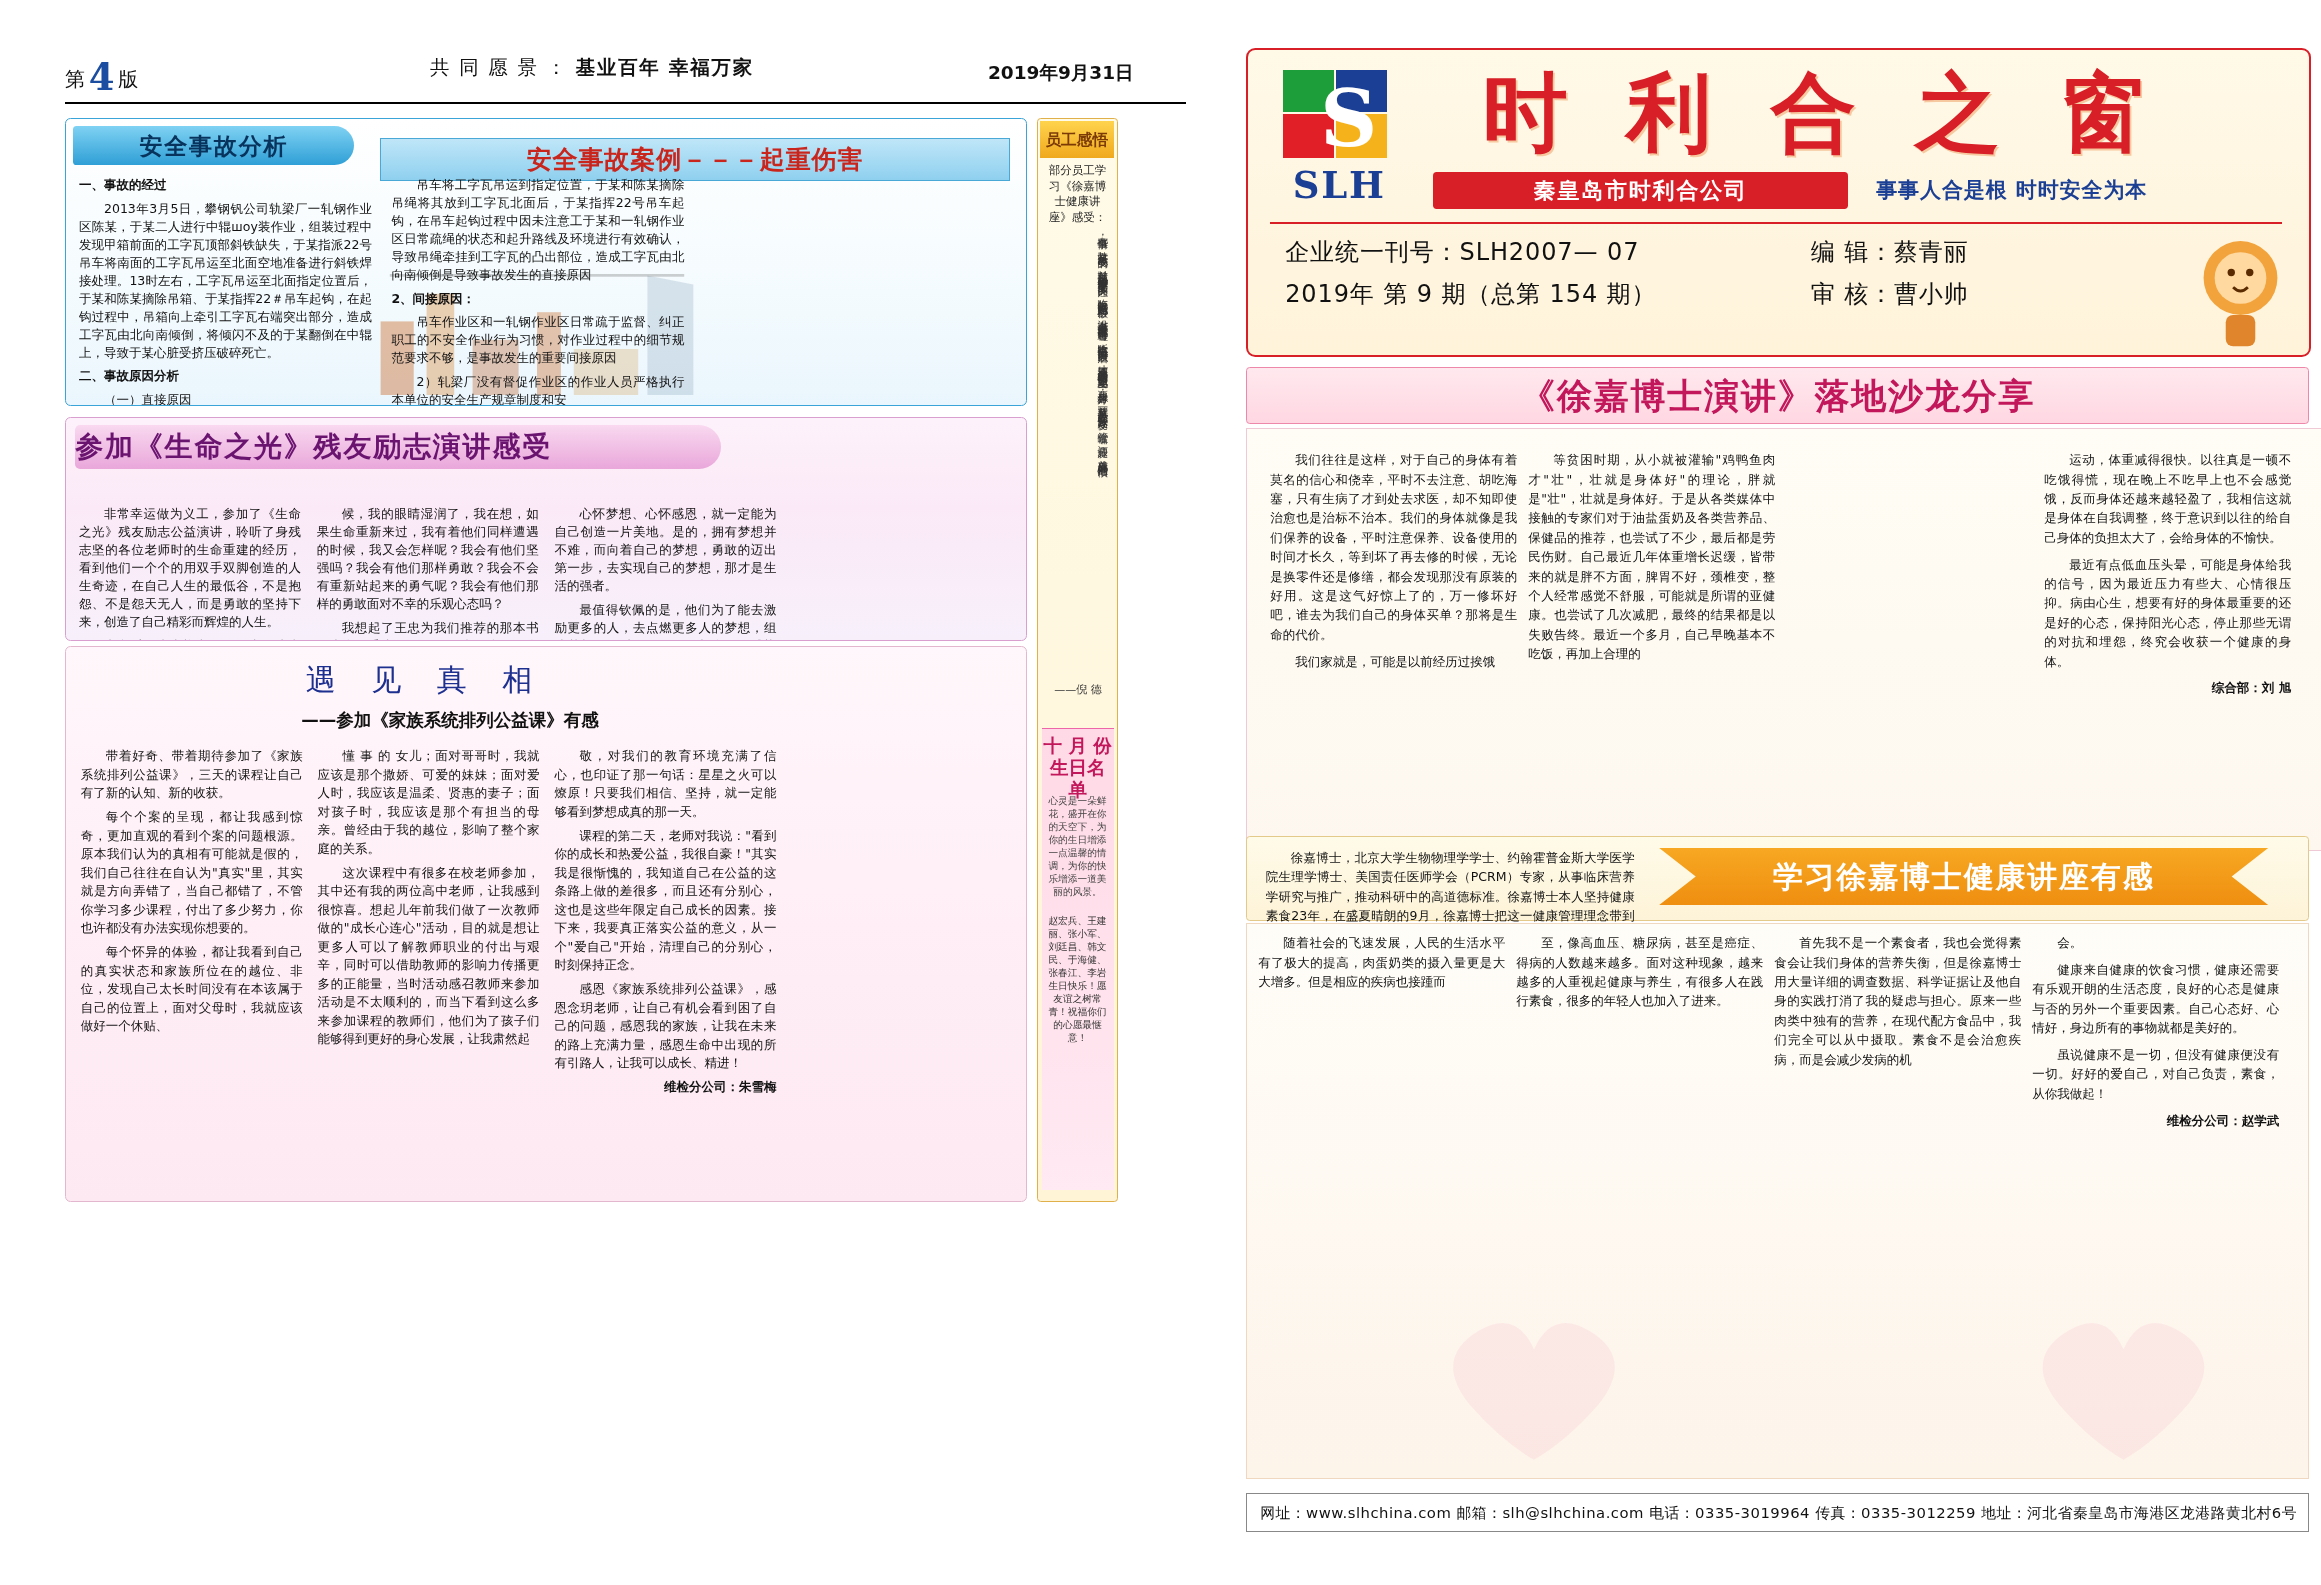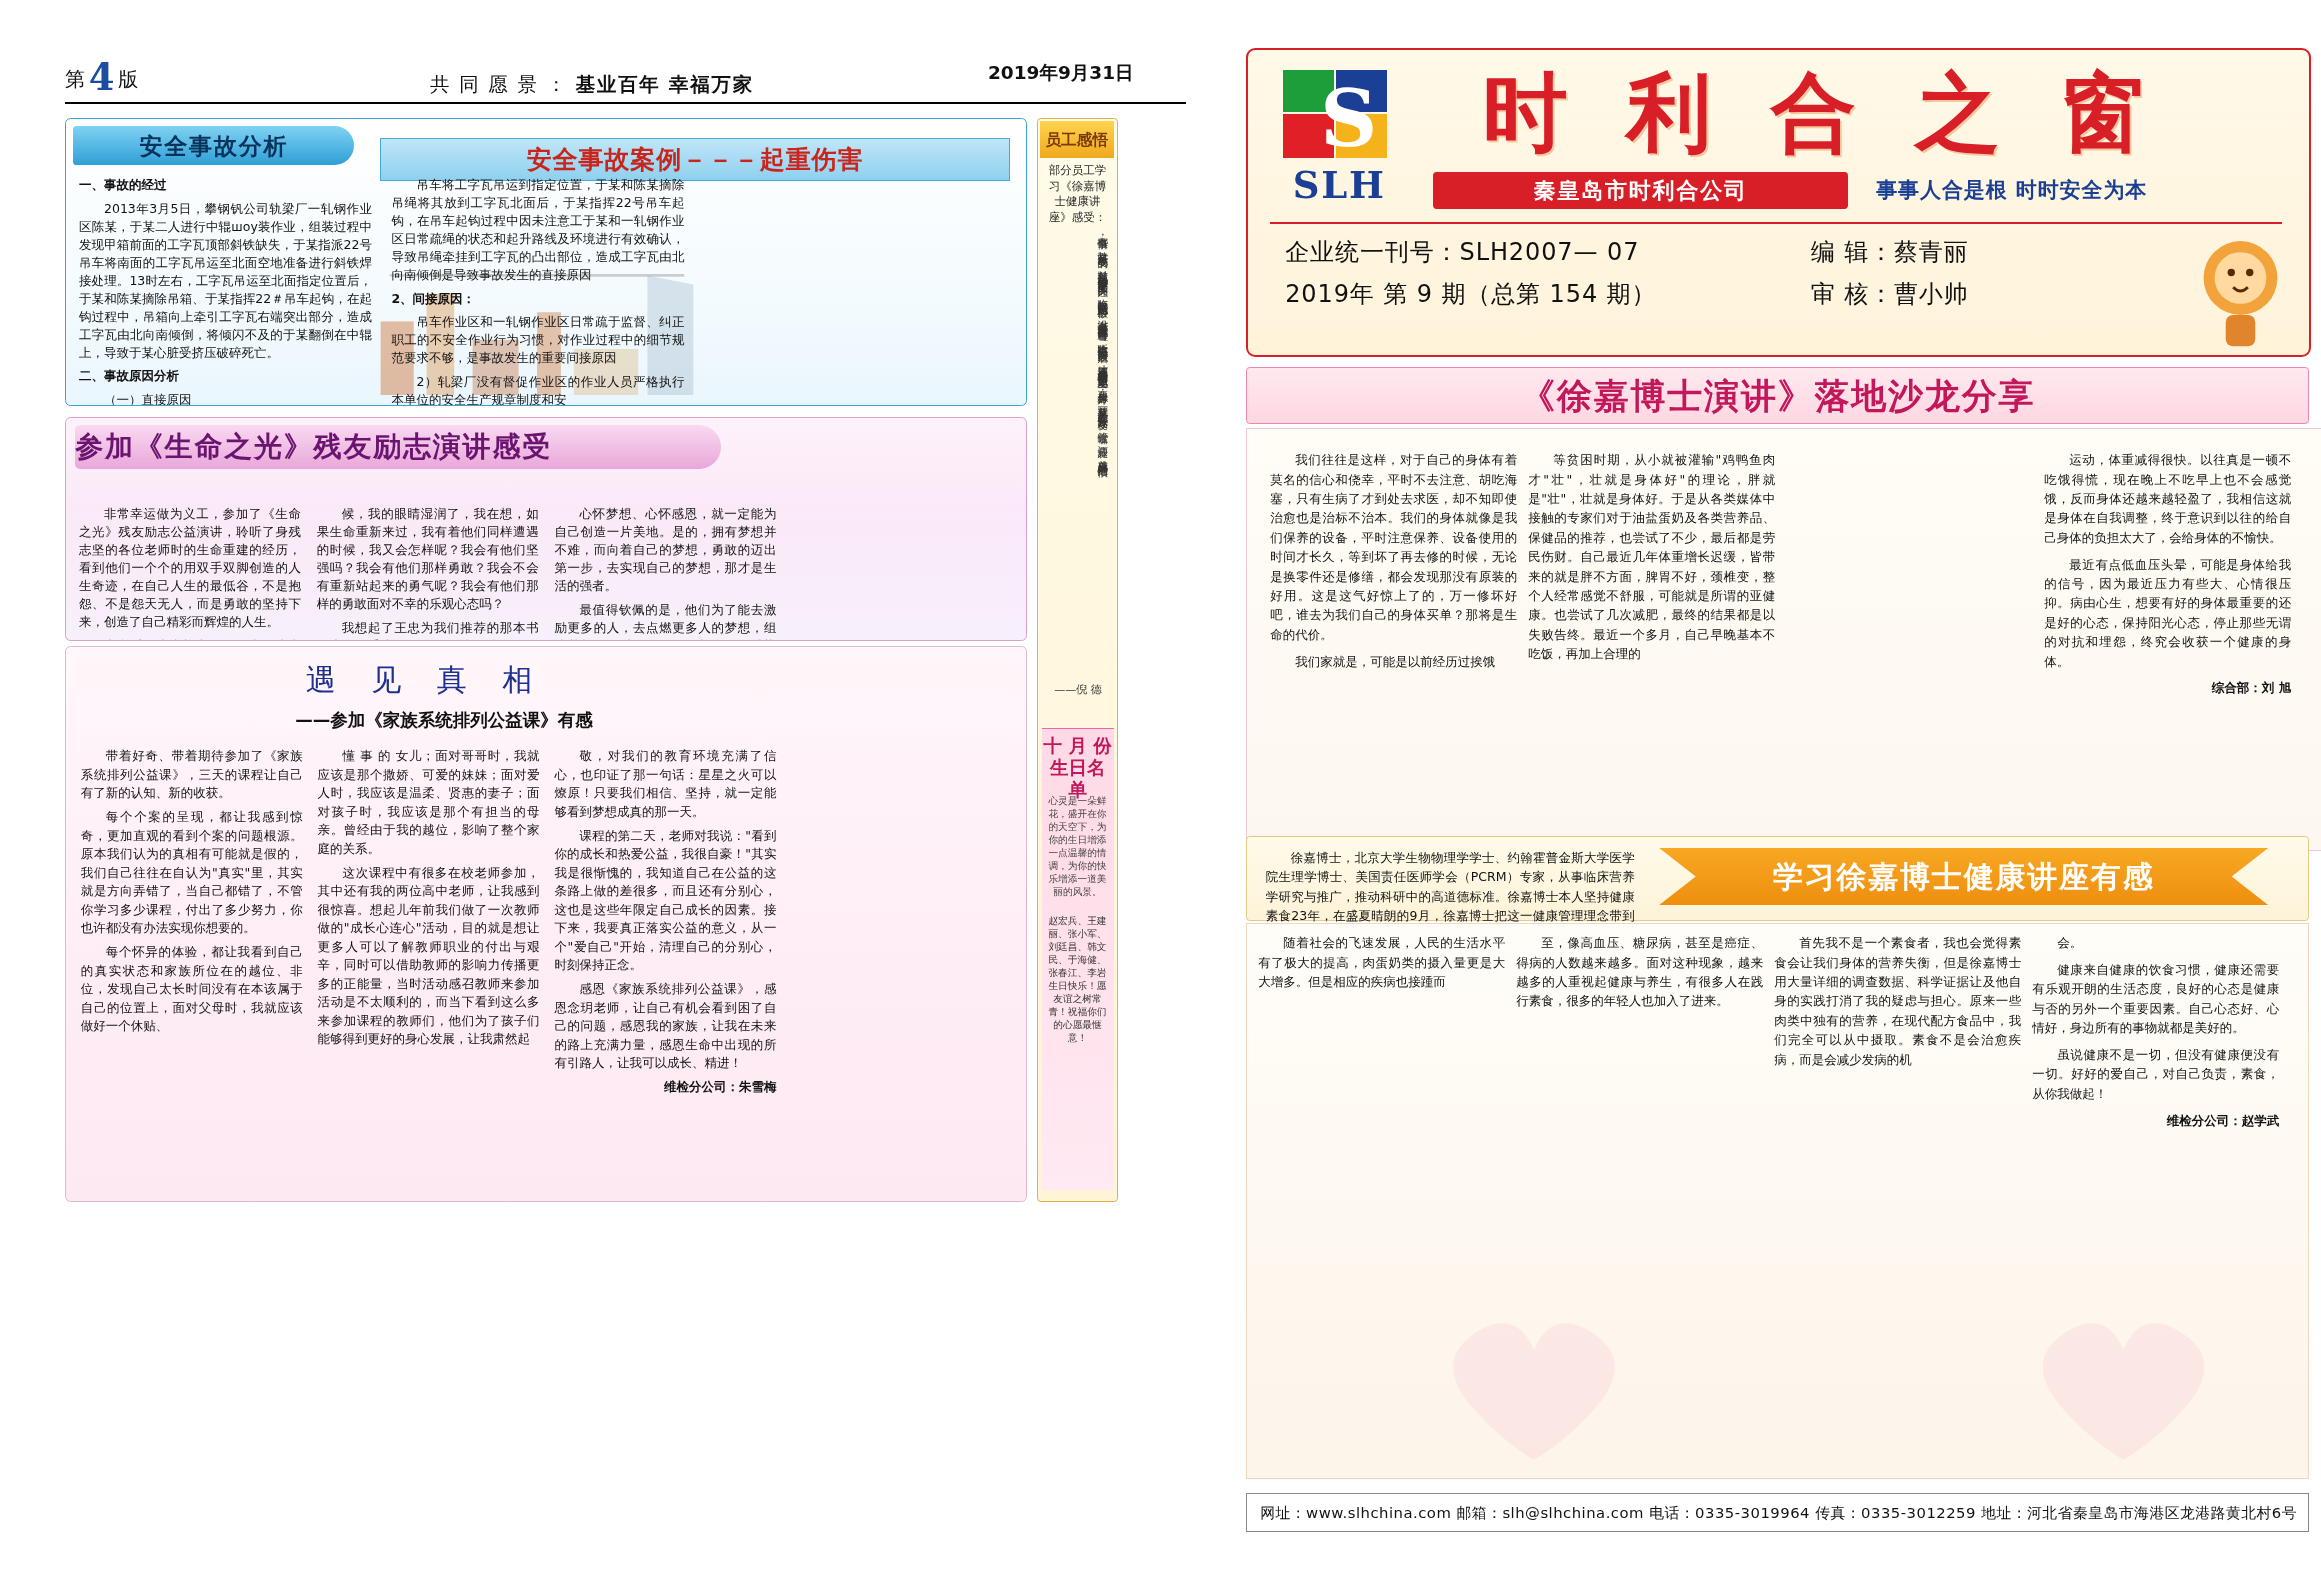--- a/index.html
+++ b/index.html
@@ -4,21 +4,21 @@
 <style>
   html,body{margin:0;padding:0;background:#ffffff;}
   body{width:2321px;height:1586px;font-family:"DejaVu Sans","Liberation Sans",sans-serif;color:#111;}
   .page{position:relative;width:2321px;height:1586px;overflow:hidden;background:#fff;}
 
   
   .left-page{position:absolute;left:0;top:0;width:1227px;height:1586px;}
   .masthead-left{position:absolute;left:65px;top:51px;width:1121px;height:51px;border-bottom:2.8px solid #000;}
   .pg-label{position:absolute;left:0;top:3.7px;font-size:20px;font-family:"DejaVu Serif","Liberation Serif",serif;}
   .pg-num{font-size:37px;font-weight:bold;color:#1b4ea0;font-family:"DejaVu Serif",serif;vertical-align:-3.7px;padding:0 3.7px;}
-  .vision{position:absolute;left:365px;top:20px;font-size:19.4px;letter-spacing:1.8px;}
+  .vision{position:absolute;left:365px;top:3px;font-size:19.4px;letter-spacing:1.8px;}
   .vision .k{font-weight:bold;}
   .issue-date{position:absolute;left:923px;top:9.2px;font-size:18.5px;font-weight:bold;}
 
   
   .box-safety{position:absolute;left:65px;top:118px;width:960px;height:286px;border:1.8px solid #3aa3d8;border-radius:5.5px;background:linear-gradient(180deg,#ffffff 0%,#f4fbfe 60%,#eaf6fd 100%);overflow:hidden;}
   .tab-blue{position:absolute;left:7.4px;top:7.4px;width:281px;height:39px;background:linear-gradient(180deg,#7fd2f3,#2f9fd6);border-radius:3.7px 20px 20px 3.7px;}
   .tab-blue span{display:block;text-align:center;line-height:39px;font-size:23px;font-weight:bold;color:#08335c;font-family:"DejaVu Serif",serif;letter-spacing:1.8px;}
   .case-title{position:absolute;left:314px;top:7.4px;width:628px;height:41px;background:linear-gradient(180deg,#bfe6f8,#8fd0ef);border:0.9px solid #4aa8d6;border-radius:0;margin-top:12px;}
   .case-title span{display:block;text-align:center;line-height:41px;font-size:25px;font-weight:bold;color:#c9251c;font-family:"DejaVu Serif",serif;letter-spacing:0.9px;}
   .safety-cols{position:absolute;left:13px;top:57px;width:934px;height:218px;}
@@ -32,21 +32,21 @@
   .life-banner{position:absolute;left:9.2px;top:7.4px;width:646px;height:44px;background:linear-gradient(180deg,#f9d9f0,#e9a7da);border-radius:5.5px 24px 24px 5.5px;}
   .life-banner span{display:block;line-height:44px;font-size:28px;font-weight:bold;color:#6a1470;font-family:"DejaVu Serif",serif;letter-spacing:1.8px;}
   .life-cols{position:absolute;left:13px;top:63px;width:934px;height:148px;}
   .life-col{float:left;width:222px;margin-right:15.7px;font-size:12.5px;line-height:18px;text-align:justify;margin-top:24px;}
   .life-col p{margin:0 0 5.5px 0;text-indent:2em;}
   .sign-right{text-align:right;font-weight:bold;text-indent:0;}
 
   
   .box-truth{position:absolute;left:65px;top:646px;width:960px;height:554px;border:1.8px solid #e3b7cd;border-radius:5.5px;background:linear-gradient(180deg,#fff7fb 0%,#ffeef6 50%,#fde9f2 100%);overflow:hidden;}
   .truth-title{position:absolute;left:138px;top:13px;width:443px;text-align:center;font-size:30px;font-weight:normal;color:#1d2f8f;letter-spacing:13px;font-family:"DejaVu Serif",serif;}
-  .truth-sub{position:absolute;left:138px;top:61px;width:480px;text-align:center;font-size:17.5px;font-weight:bold;color:#111;}
+  .truth-sub{position:absolute;left:144px;top:61px;width:480px;text-align:center;font-size:17.5px;font-weight:bold;color:#111;}
   .truth-cols{position:absolute;left:14.8px;top:100px;width:930px;height:434px;}
   .truth-col{float:left;width:222px;margin-right:14.8px;font-size:12.5px;line-height:18.5px;text-align:justify;}
   .truth-col p{margin:0 0 5.5px 0;text-indent:2em;}
 
   
   .box-emp{position:absolute;left:1037px;top:118px;width:79px;height:1082px;border:1.8px solid #e0b04a;border-radius:3.7px;background:linear-gradient(180deg,#fffbe8,#fff4d6);overflow:hidden;}
   .emp-tab{position:absolute;left:1.8px;top:1.8px;width:74px;height:37px;background:linear-gradient(180deg,#ffd34d,#f0a91e);}
   .emp-tab span{display:block;text-align:center;line-height:37px;font-size:15.7px;font-weight:bold;color:#7c3b06;}
   .emp-head{position:absolute;left:5.5px;top:44px;width:68px;font-size:11.5px;line-height:15.7px;text-align:center;color:#222;}
   .emp-v{position:absolute;left:7.4px;top:109px;width:65px;height:443px;writing-mode:vertical-rl;text-orientation:upright;font-size:10.6px;line-height:14px;letter-spacing:0.9px;color:#333;}

